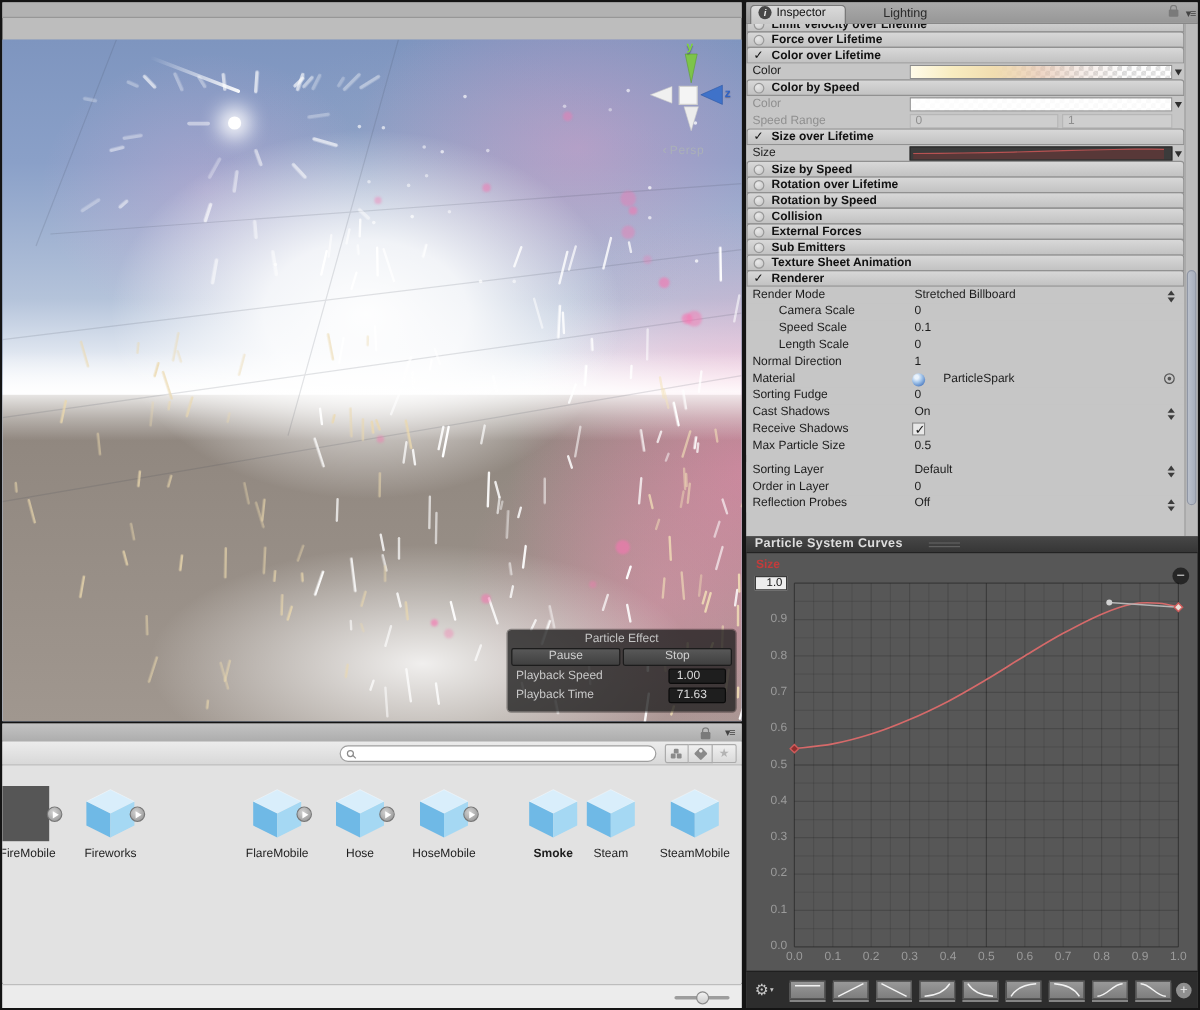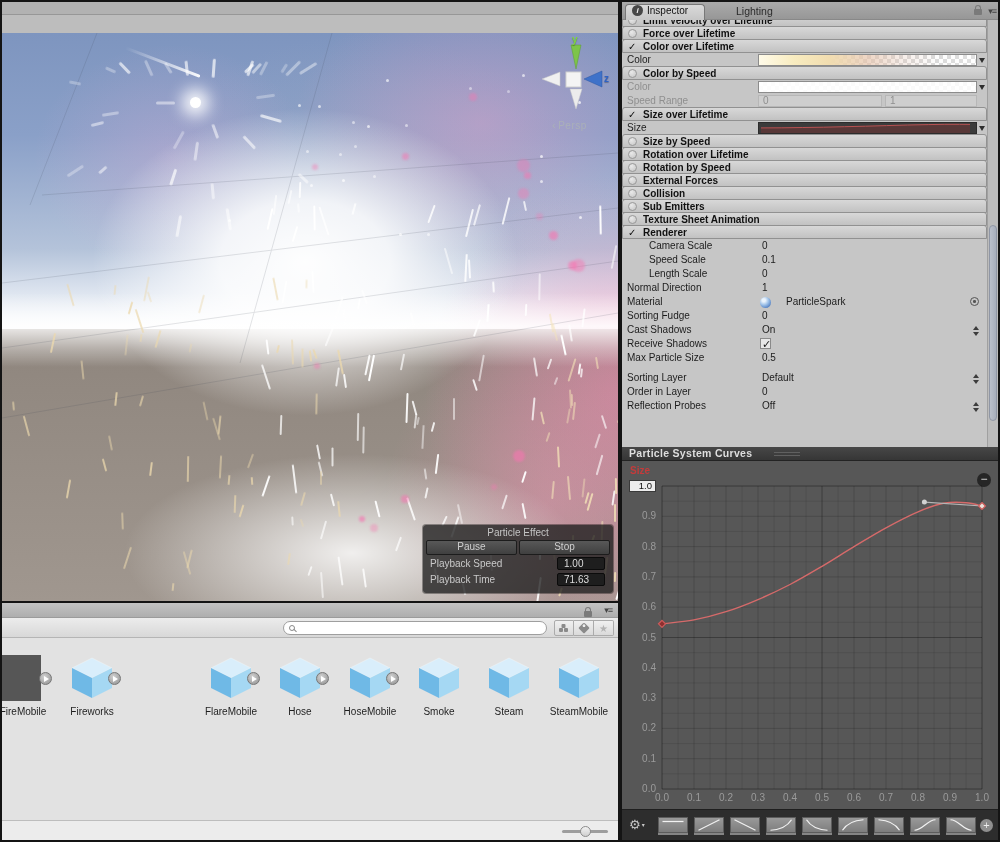--- a/index.html
+++ b/index.html
@@ -509,21 +509,21 @@
           <div class="thumb"><svg width="46" height="46">
               <polygon points="23,3 43,13 23,23 3,13" fill="#d9eefb" stroke="rgba(255,255,255,0.6)" stroke-width="0.5"></polygon>
               <polygon points="3,13 23,23 23,43 3,33" fill="#6fb9e6"></polygon>
               <polygon points="43,13 23,23 23,43 43,33" fill="#a5d8f3"></polygon>
             </svg></div>
           <div class="badge">
             <div class="badge-tri"></div>
           </div>
           <div class="alabel">HoseMobile</div>
         </div>
-        <div class="asset" style="left: 405px;">
+        <div class="asset" style="left: 427px; font-weight: bold;">
           <div class="thumb"><svg width="46" height="46">
               <polygon points="23,3 43,13 23,23 3,13" fill="#d9eefb" stroke="rgba(255,255,255,0.6)" stroke-width="0.5"></polygon>
               <polygon points="3,13 23,23 23,43 3,33" fill="#6fb9e6"></polygon>
               <polygon points="43,13 23,23 23,43 43,33" fill="#a5d8f3"></polygon>
             </svg></div>
           <div class="alabel">Smoke</div>
         </div>
         <div class="asset" style="left: 475px;">
           <div class="thumb"><svg width="46" height="46">
               <polygon points="23,3 43,13 23,23 3,13" fill="#d9eefb" stroke="rgba(255,255,255,0.6)" stroke-width="0.5"></polygon>
@@ -609,37 +609,45 @@
         <div class="mhead">
           <div class="mcircle"></div>
           <div class="mlabel">Rotation over Lifetime</div>
         </div>
         <div class="mhead">
           <div class="mcircle"></div>
           <div class="mlabel">Rotation by Speed</div>
         </div>
         <div class="mhead">
           <div class="mcircle"></div>
+          <div class="mlabel">Collision</div>
+        </div>
+        <div class="mhead">
+          <div class="mcircle"></div>
           <div class="mlabel">External Forces</div>
-        </div>
-        <div class="mhead">
-          <div class="mcircle"></div>
-          <div class="mlabel">Collision</div>
         </div>
         <div class="mhead">
           <div class="mcircle"></div>
           <div class="mlabel">Sub Emitters</div>
         </div>
         <div class="mhead">
           <div class="mcircle"></div>
           <div class="mlabel">Texture Sheet Animation</div>
         </div>
         <div class="mhead">
           <div class="mcheck">✓</div>
           <div class="mlabel">Renderer</div>
+        </div>
+        <div class="prow">
+          <div class="plabel">Render Mode</div>
+          <div class="pvalue">Stretched Billboard</div>
+          <div class="updown">
+            <div class="tri-up"></div>
+            <div class="tri-down"></div>
+          </div>
         </div>
         <div class="prow">
           <div class="plabel indent">Camera Scale</div>
           <div class="pvalue">0</div>
         </div>
         <div class="prow">
           <div class="plabel indent">Speed Scale</div>
           <div class="pvalue">0.1</div>
         </div>
         <div class="prow">

